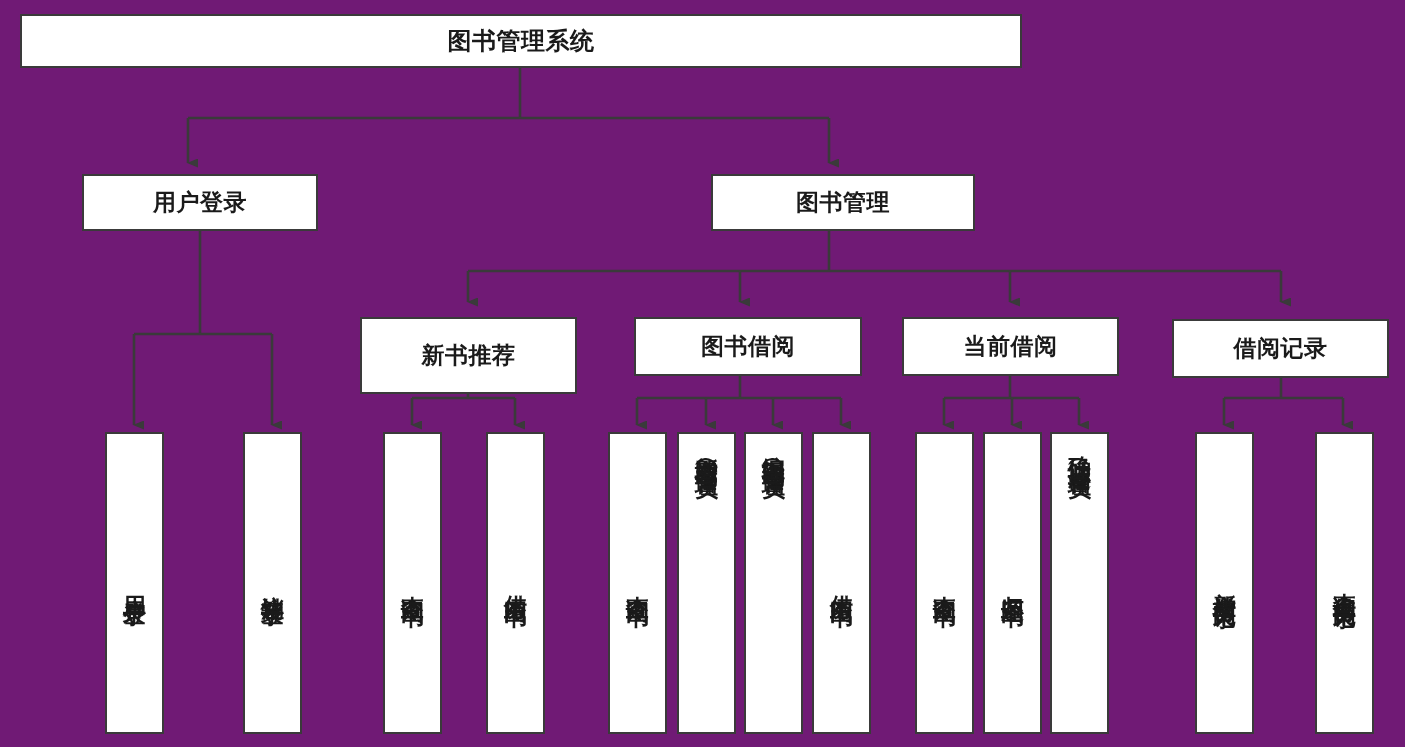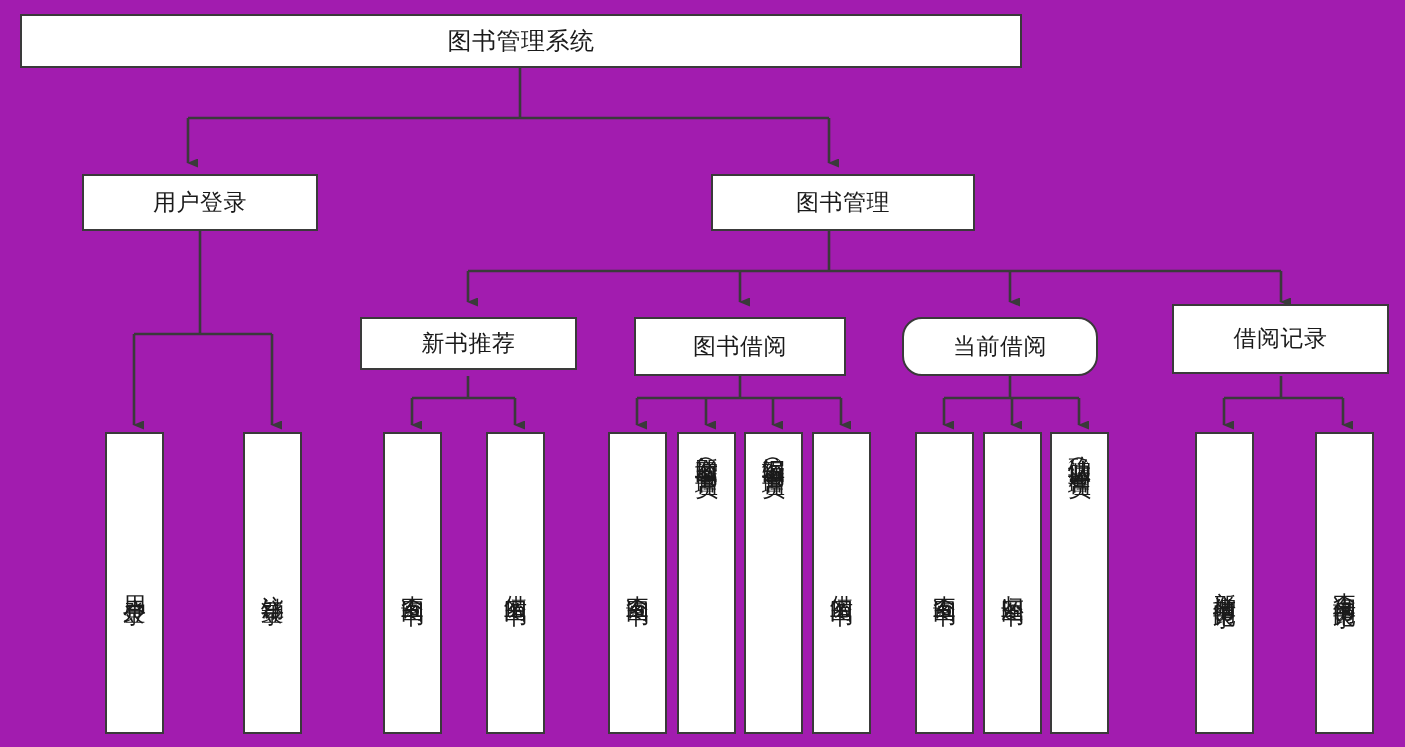--- a/index.html
+++ b/index.html
@@ -8,22 +8,23 @@
     padding: 0;
     background: #ffffff;
   }
   body {
     font-family: "DejaVu Sans", "Liberation Sans", sans-serif;
   }
   #diagram-root {
     position: relative;
     width: 1405px;
     height: 747px;
-    background: #a21caf;
+    background: #701a75;
     overflow: hidden;
+    font-weight: bold;
   }
   #diagram-svg {
     position: absolute;
     left: 0;
     top: 0;
     width: 1405px;
     height: 747px;
   }
   .node {
     position: absolute;
@@ -136,30 +137,30 @@
     <span class="node-label">图书管理系统</span>
   </div>
 
   <div class="node horiz" style="left:82px; top:174px; width:236px; height:57px;">
     <span class="node-label">用户登录</span>
   </div>
   <div class="node horiz" style="left:711px; top:174px; width:264px; height:57px;">
     <span class="node-label">图书管理</span>
   </div>
 
-  <div class="node horiz" style="left:360px; top:317px; width:217px; height:53px;">
+  <div class="node horiz" style="left:360px; top:317px; width:217px; height:77px;">
     <span class="node-label">新书推荐</span>
   </div>
-  <div class="node horiz" style="left:634px; top:317px; width:212px; height:59px;">
+  <div class="node horiz" style="left:634px; top:317px; width:228px; height:59px;">
     <span class="node-label">图书借阅</span>
   </div>
-  <div class="node horiz" style="left:902px; top:317px; width:196px; height:59px;border-radius:20px;">
+  <div class="node horiz" style="left:902px; top:317px; width:217px; height:59px;">
     <span class="node-label">当前借阅</span>
   </div>
-  <div class="node horiz" style="left:1172px; top:304px; width:217px; height:70px;">
+  <div class="node horiz" style="left:1172px; top:319px; width:217px; height:59px;">
     <span class="node-label">借阅记录</span>
   </div>
 
   <div class="node vert center-text" style="left:105px; top:432px; width:59px; height:302px;">
     <span class="node-label">用户登录</span>
   </div>
   <div class="node vert center-text" style="left:243px; top:432px; width:59px; height:302px;">
     <span class="node-label">注销登录</span>
   </div>
 

